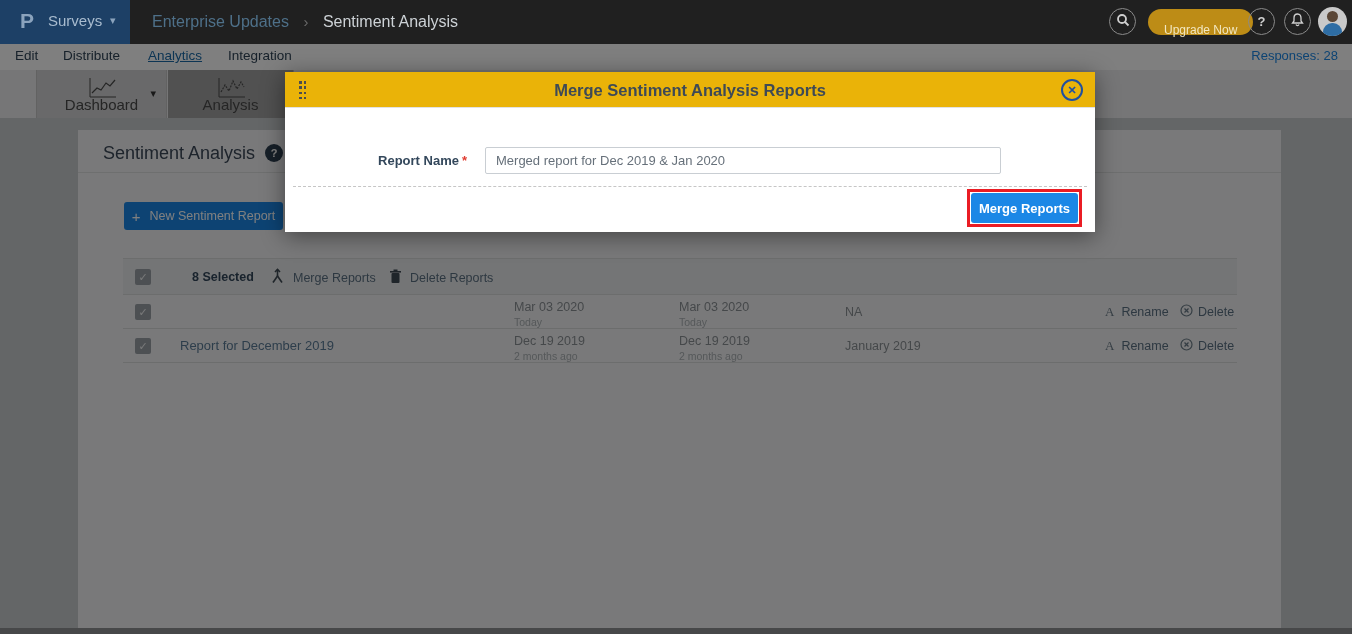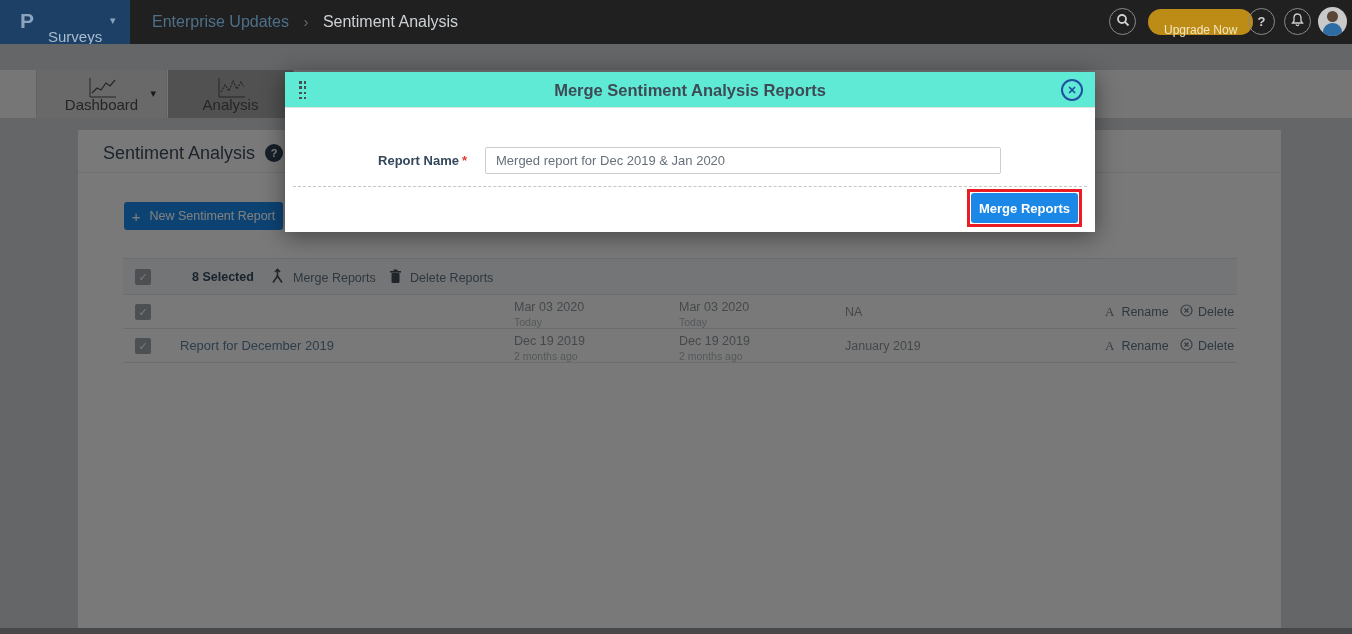--- a/index.html
+++ b/index.html
@@ -4,21 +4,21 @@
 <style>
   * { margin:0; padding:0; box-sizing:border-box; }
   html,body { width:1352px; background:#9a9a9a; }
   body { font-family:"Liberation Sans", sans-serif; }
   #app { position:relative; width:1352px; height:634px; overflow:hidden; background:#c9cccf; }
 
   
   .topbar { position:absolute; left:0; top:0; width:1352px; height:44px; background:#202020; z-index:10; }
   .logo-block { position:absolute; left:0; top:0; width:130px; height:44px; background:#1d4066; cursor:pointer; }
   .logo-glyph { position:absolute; left:20px; top:9px; font-size:21px; font-weight:bold; color:#8ba3bd; }
-  .product-label { position:absolute; left:48px; top:28px; font-size:15px; color:#a9bccf; }
+  .product-label { position:absolute; left:48px; top:12px; font-size:15px; color:#a9bccf; }
   .product-caret { position:absolute; left:110px; top:14px; font-size:11px; color:#8ba3bd; }
   .breadcrumb { position:absolute; left:152px; top:0; height:44px; line-height:44px; font-size:16px; white-space:nowrap; }
   .crumb-parent { color:#4e7089; cursor:pointer; }
   .crumb-sep { color:#6a6a6a; margin:0 10px; font-size:15px; }
   .crumb-current { color:#cdd2d6; }
   .circle-btn { position:absolute; top:8px; width:27px; height:27px; border:1.5px solid #8a8a8a; border-radius:50%; display:flex; align-items:center; justify-content:center; cursor:pointer; }
   .search-btn { left:1109px; }
   .help-btn { left:1248px; color:#d0d0d0; font-size:13px; font-weight:bold; }
   .bell-btn { left:1284px; }
   .upgrade-btn { position:absolute; left:1148px; top:9px; height:26px; padding:8px 16px; border-radius:13px; background:#bd8c16; color:#f2e7c0; font-size:12px; line-height:26px; cursor:pointer; }
@@ -74,21 +74,21 @@
   .rename-a { font-size:13px; font-family:"Liberation Serif", serif; color:#6b7b88; margin-right:7px; }
   .row-action svg { margin-right:5px; }
 
   .bottom-strip { position:absolute; left:0; top:628px; width:1352px; height:6px; background:#8f9193; }
 
   
   .overlay { position:absolute; left:0; top:44px; width:1352px; height:590px; background:rgba(0,0,0,0.5); z-index:40; }
 
   
   .modal { position:absolute; left:285px; top:72px; width:810px; height:160px; background:#fff; z-index:60; box-shadow:0 4px 22px rgba(0,0,0,0.45); }
-  .modal-header { position:relative; height:36px; background:#5eead4; border-bottom:1px solid #e2e2e2; }
+  .modal-header { position:relative; height:36px; background:#eab308; border-bottom:1px solid #e2e2e2; }
   .drag-handle { position:absolute; left:13px; top:8px; width:9px; height:21px; display:grid; grid-template-columns:1fr 1fr; grid-auto-rows:1fr; gap:0; cursor:move; }
   .drag-handle i { width:2.6px; height:2.6px; background:#4d4d4d; margin:1.1px; }
   .modal-title { text-align:center; line-height:36px; font-size:16.5px; font-weight:bold; color:#3e4a56; }
   .modal-close { position:absolute; right:12px; top:7px; width:22px; height:22px; border:2px solid #2050a0; border-radius:50%; color:#2050a0; font-size:11px; font-weight:bold; display:flex; align-items:center; justify-content:center; cursor:pointer; }
   .modal-form-label { position:absolute; left:0; top:81px; width:182px; text-align:right; font-size:13px; font-weight:bold; color:#33475b; }
   .req { color:#e03c31; margin-left:3px; }
   .modal-input { position:absolute; left:200px; top:75px; width:516px; height:27px; border:1px solid #c9ced3; border-radius:2px; padding:0 10px; font-size:13px; color:#66707a; font-family:"Liberation Sans", sans-serif; background:#fff; }
   .modal-dashed { position:absolute; left:8px; right:8px; top:114px; border-top:1px dashed #c6c6c6; }
   .merge-btn { position:absolute; left:686px; top:121px; width:107px; height:30px; background:#1b87e6; border:none; border-radius:3px; color:#fff; font-size:13px; font-weight:bold; font-family:"Liberation Sans", sans-serif; cursor:pointer; }
   .red-highlight { position:absolute; left:682px; top:117px; width:115px; height:38px; border:3px solid #ea1c24; pointer-events:none; }
@@ -128,20 +128,27 @@
             <path d="M5 11.5 A1.6 1.6 0 0 0 8 11.5" fill="none" stroke="#cfcfcf" stroke-width="1.3"></path>
           </svg>
       </span>
     </div>
     <div class="avatar">
       <div class="head"></div>
       <div class="torso"></div>
     </div>
   </div>
 
+  <div class="navbar">
+    <span class="nav-item" style="left:15px">Edit</span>
+    <span class="nav-item" style="left:63px">Distribute</span>
+    <span class="nav-item active" style="left:148px">Analytics</span>
+    <span class="nav-item" style="left:228px">Integration</span>
+    <span class="responses">Responses: 28</span>
+  </div>
 
   <div class="toolbar">
     <div class="tool-tab tab-dashboard">
       <span>
         <svg width="32" height="24" viewBox="0 0 32 24">
             <line x1="4" y1="2" x2="4" y2="21" stroke="#4a4a4a" stroke-width="1"></line>
             <line x1="4" y1="21" x2="30" y2="21" stroke="#4a4a4a" stroke-width="1"></line>
             <polyline points="6,17 11,12 15,14 20,7 24,10 29,4" fill="none" stroke="#4a4a4a" stroke-width="1.2"></polyline>
           </svg>
       </span>

